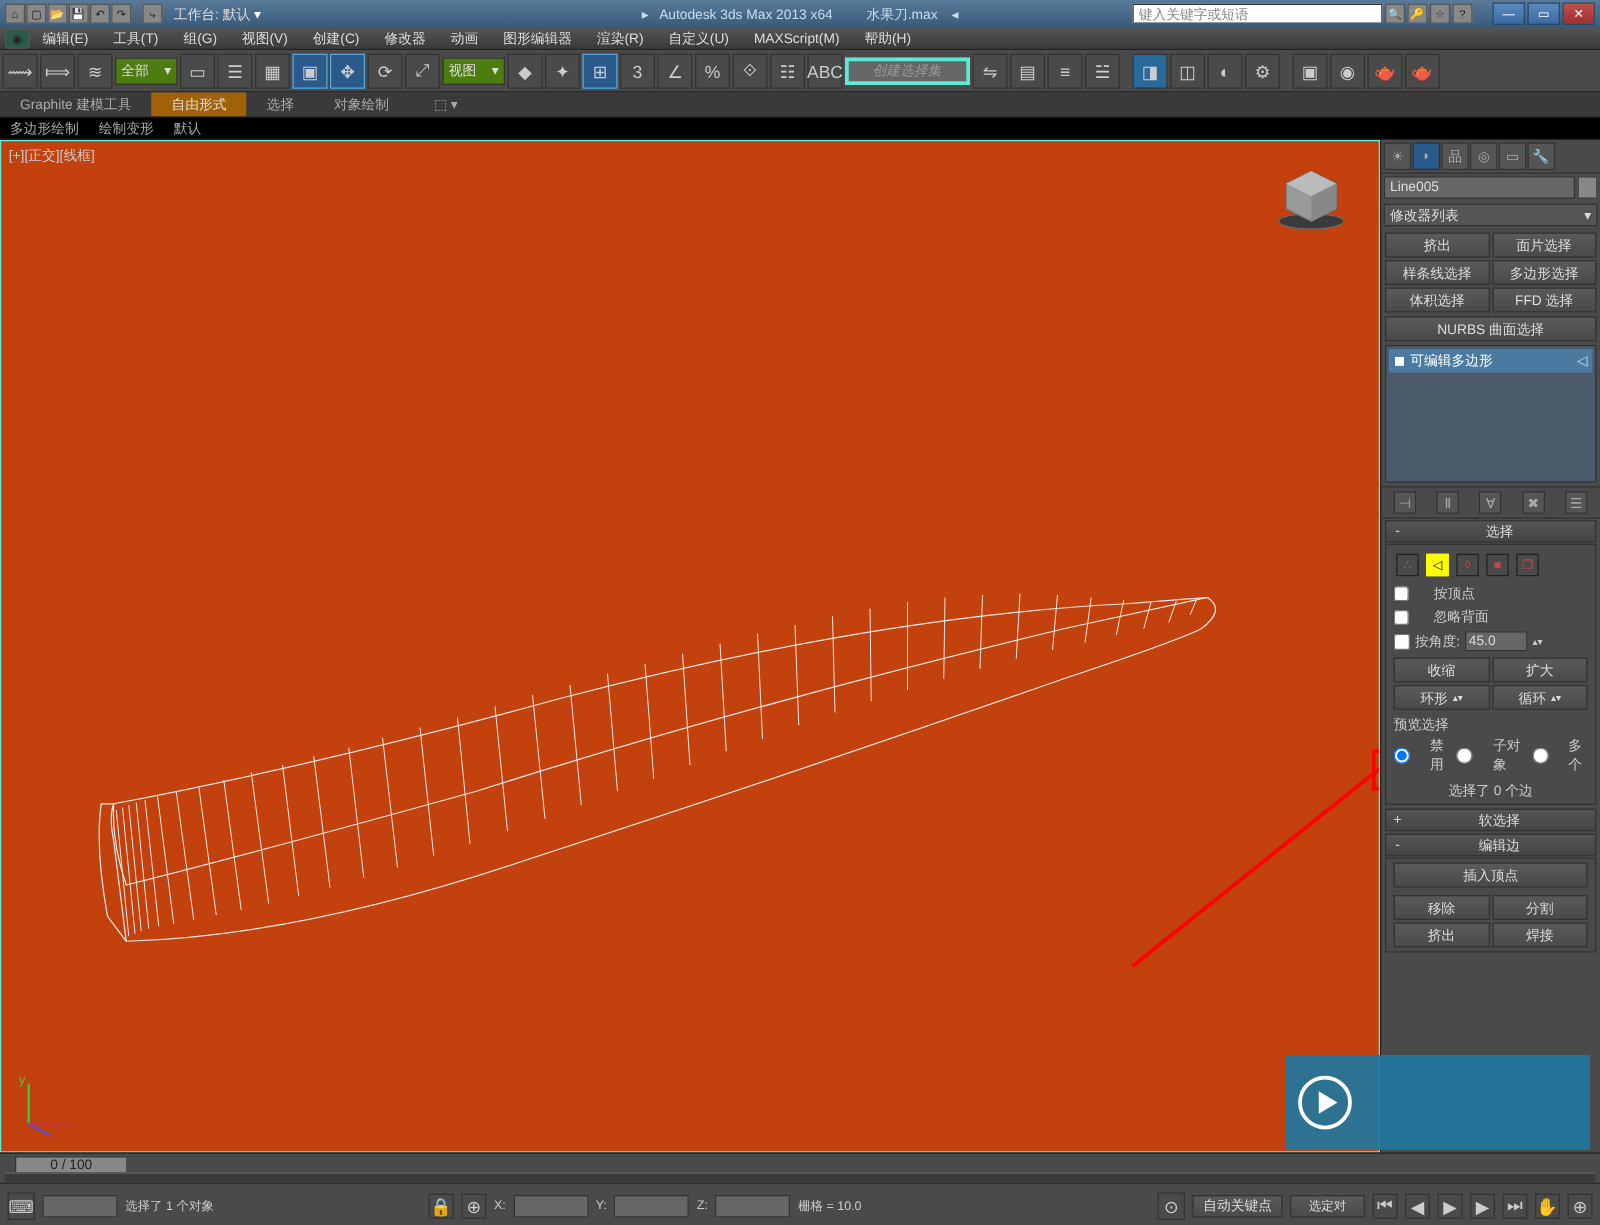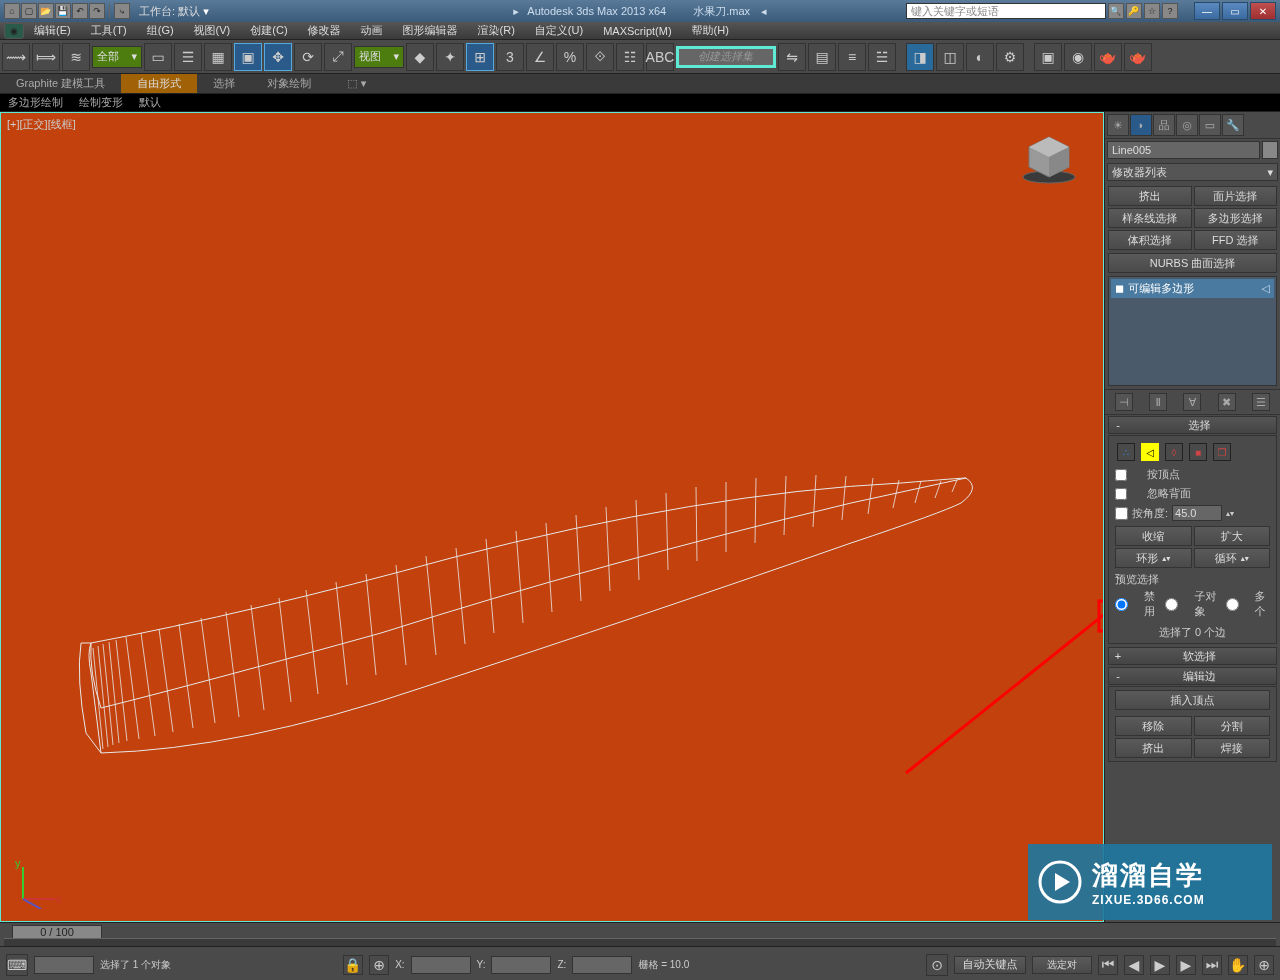--- a/index.html
+++ b/index.html
@@ -401,17 +401,13 @@
   <span class="tbtn" style="width:20px;height:20px">⏭</span>
   <span class="tbtn" style="width:20px;height:20px">✋</span>
   <span class="tbtn" style="width:20px;height:20px">⊕</span>
 </div>
 
 <div class="watermark">
   <svg width="44" height="44" viewBox="0 0 44 44">
     <circle cx="22" cy="22" r="20" fill="none" stroke="#fff" stroke-width="3"></circle>
     <polygon points="17,13 17,31 32,22" fill="#fff"></polygon>
   </svg>
-  <div>
-    <div class="big">溜溜自学</div>
-    <div class="small">ZIXUE.3D66.COM</div>
-  </div>
 </div>
 
 </body></html>

